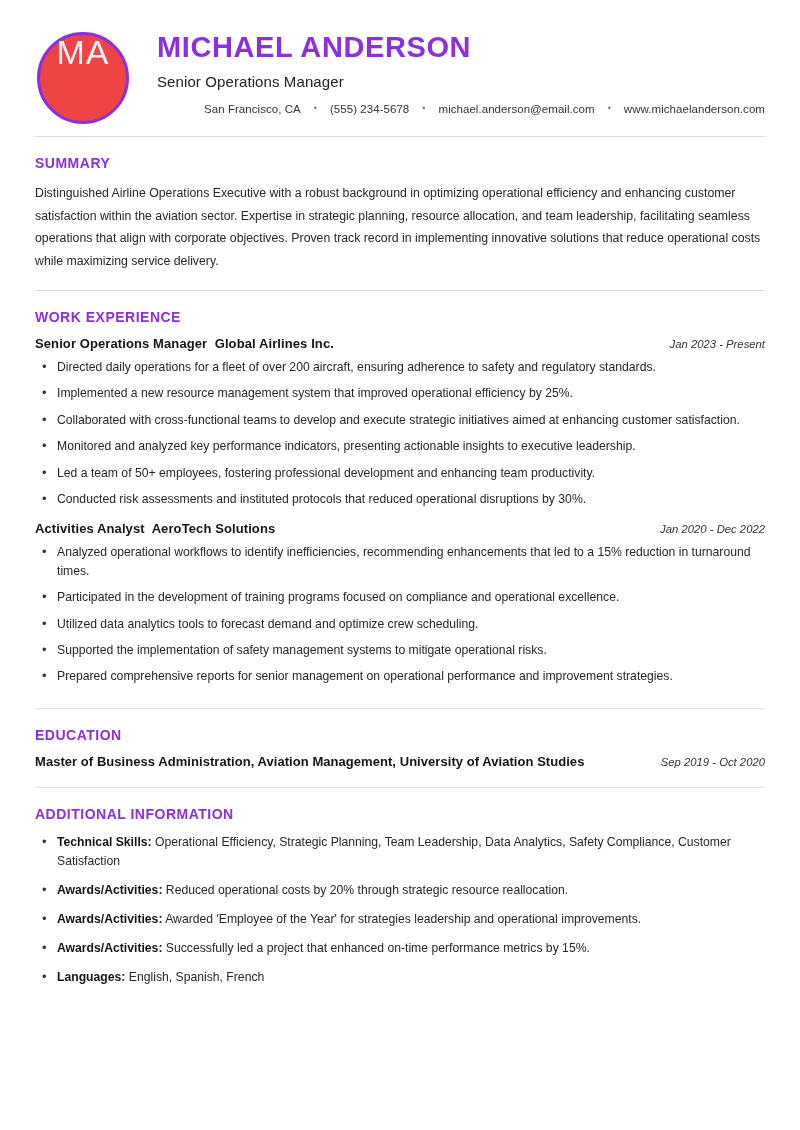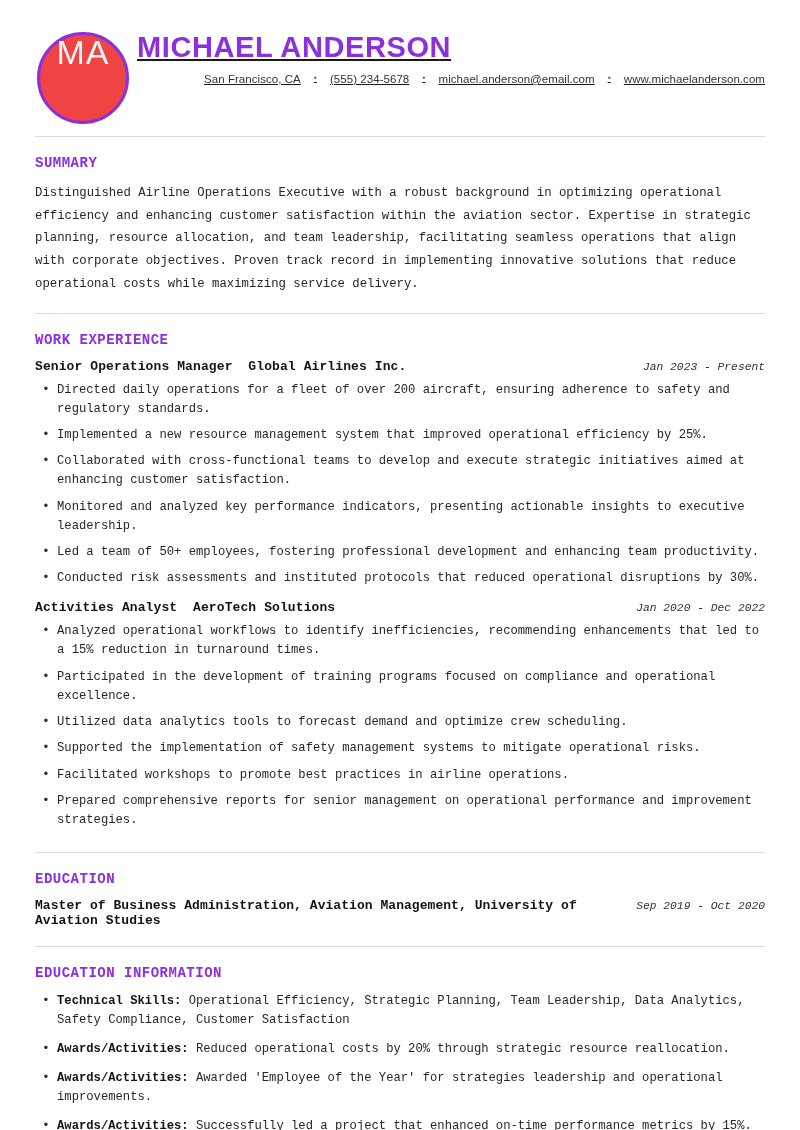--- a/index.html
+++ b/index.html
@@ -46,25 +46,24 @@
     margin-left: 4px;
   }
   .avatar-initials {
     color: #f2f4f7;
     font-size: 34px;
     font-weight: 400;
     letter-spacing: 1px;
     line-height: 1;
   }
   .header-text {
-    margin-left: 8px;
+    margin-left: 28px;
     padding-top: 6px;
     flex: 1 1 auto;
     min-width: 0;
-    text-decoration: underline;
   }
   .name {
     color: #8b2fdf;
     font-size: 29px;
     font-weight: bold;
     letter-spacing: 0.6px;
     line-height: 1.1;
     margin: 0 0 9px 0;
   }
   .job-title-head {
@@ -93,21 +92,21 @@
   }
 
   
   .divider {
     height: 1px;
     background: #dcdcdc;
     margin: 0 2px;
   }
 
   
-  .section { padding: 0 2px; font-family: Liberation Mono, monospace; }
+  .section { padding: 0 2px; }
   .section-title {
     color: #8b2fdf;
     font-size: 14px;
     font-weight: bold;
     letter-spacing: 0.5px;
     margin: 18px 0 11px 0;
   }
   .summary-text {
     font-size: 12.3px;
     line-height: 1.85;
@@ -189,20 +188,21 @@
 <body>
 
 <div class="page">
 
   <div class="header">
     <div class="avatar">
       <span class="avatar-initials">MA</span>
     </div>
     <div class="header-text">
       <div class="name">MICHAEL ANDERSON</div>
+      <div class="job-title-head">Senior Operations Manager</div>
       <div class="contact-line">
         <span class="contact-item">San Francisco, CA</span>
         <span class="contact-sep">•</span>
         <span class="contact-item">(555) 234-5678</span>
         <span class="contact-sep">•</span>
         <span class="contact-item">michael.anderson@email.com</span>
         <span class="contact-sep">•</span>
         <span class="contact-item">www.michaelanderson.com</span>
       </div>
     </div>
@@ -238,40 +238,39 @@
     <div class="job">
       <div class="job-head">
         <span class="job-left">Activities Analyst  AeroTech Solutions</span>
         <span class="job-dates">Jan 2020 - Dec 2022</span>
       </div>
       <ul class="bullets">
         <li>Analyzed operational workflows to identify inefficiencies, recommending enhancements that led to a 15% reduction in turnaround times.</li>
         <li>Participated in the development of training programs focused on compliance and operational excellence.</li>
         <li>Utilized data analytics tools to forecast demand and optimize crew scheduling.</li>
         <li>Supported the implementation of safety management systems to mitigate operational risks.</li>
-        <li>Facilitated workshops to promote best practices in airline operations.</li>
         <li>Prepared comprehensive reports for senior management on operational performance and improvement strategies.</li>
       </ul>
     </div>
   </div>
 
   <div class="divider"></div>
 
   <div class="section">
     <div class="section-title">EDUCATION</div>
     <div class="edu-row">
       <span class="edu-degree">Master of Business Administration, Aviation Management, University of Aviation Studies</span>
       <span class="edu-dates">Sep 2019 - Oct 2020</span>
     </div>
   </div>
 
   <div class="divider"></div>
 
   <div class="section addl">
-    <div class="section-title">EDUCATION INFORMATION</div>
+    <div class="section-title">ADDITIONAL INFORMATION</div>
     <ul class="bullets">
       <li><span class="lbl">Technical Skills:</span><span> Operational Efficiency, Strategic Planning, Team Leadership, Data Analytics, Safety Compliance, Customer Satisfaction</span></li>
       <li><span class="lbl">Awards/Activities:</span><span> Reduced operational costs by 20% through strategic resource reallocation.</span></li>
       <li><span class="lbl">Awards/Activities:</span><span> Awarded 'Employee of the Year' for strategies leadership and operational improvements.</span></li>
       <li><span class="lbl">Awards/Activities:</span><span> Successfully led a project that enhanced on-time performance metrics by 15%.</span></li>
       <li><span class="lbl">Languages:</span><span> English,  Spanish,  French</span></li>
     </ul>
   </div>
 
 </div>

